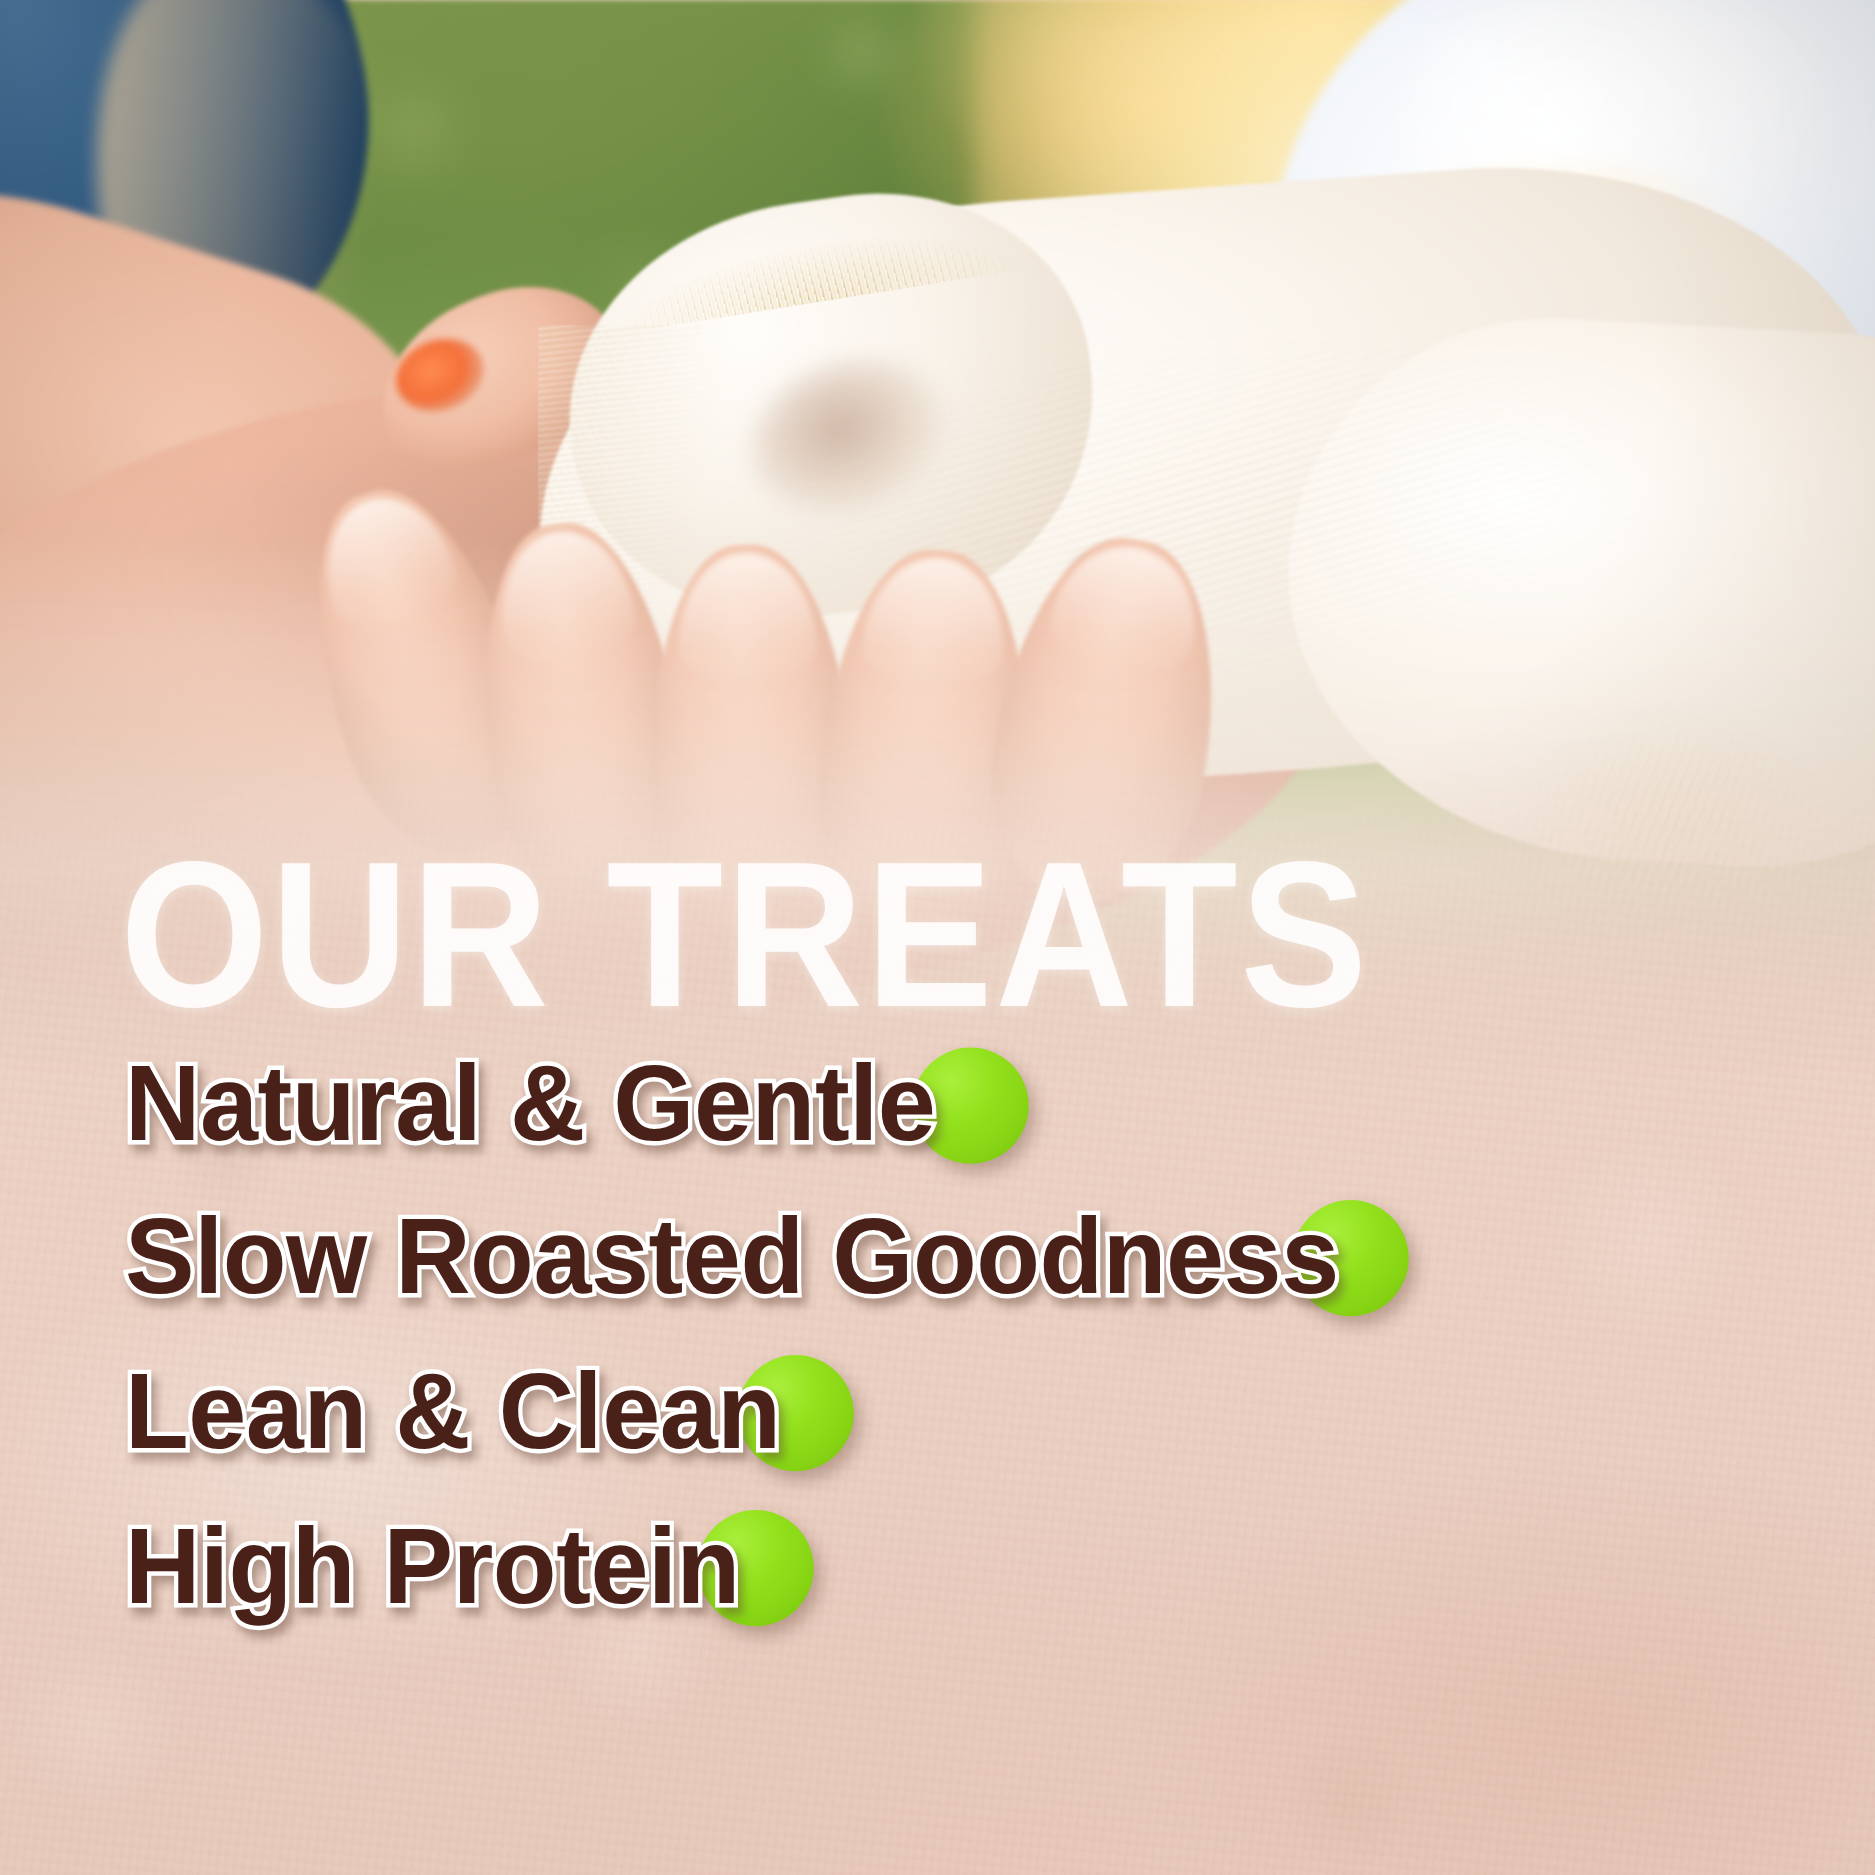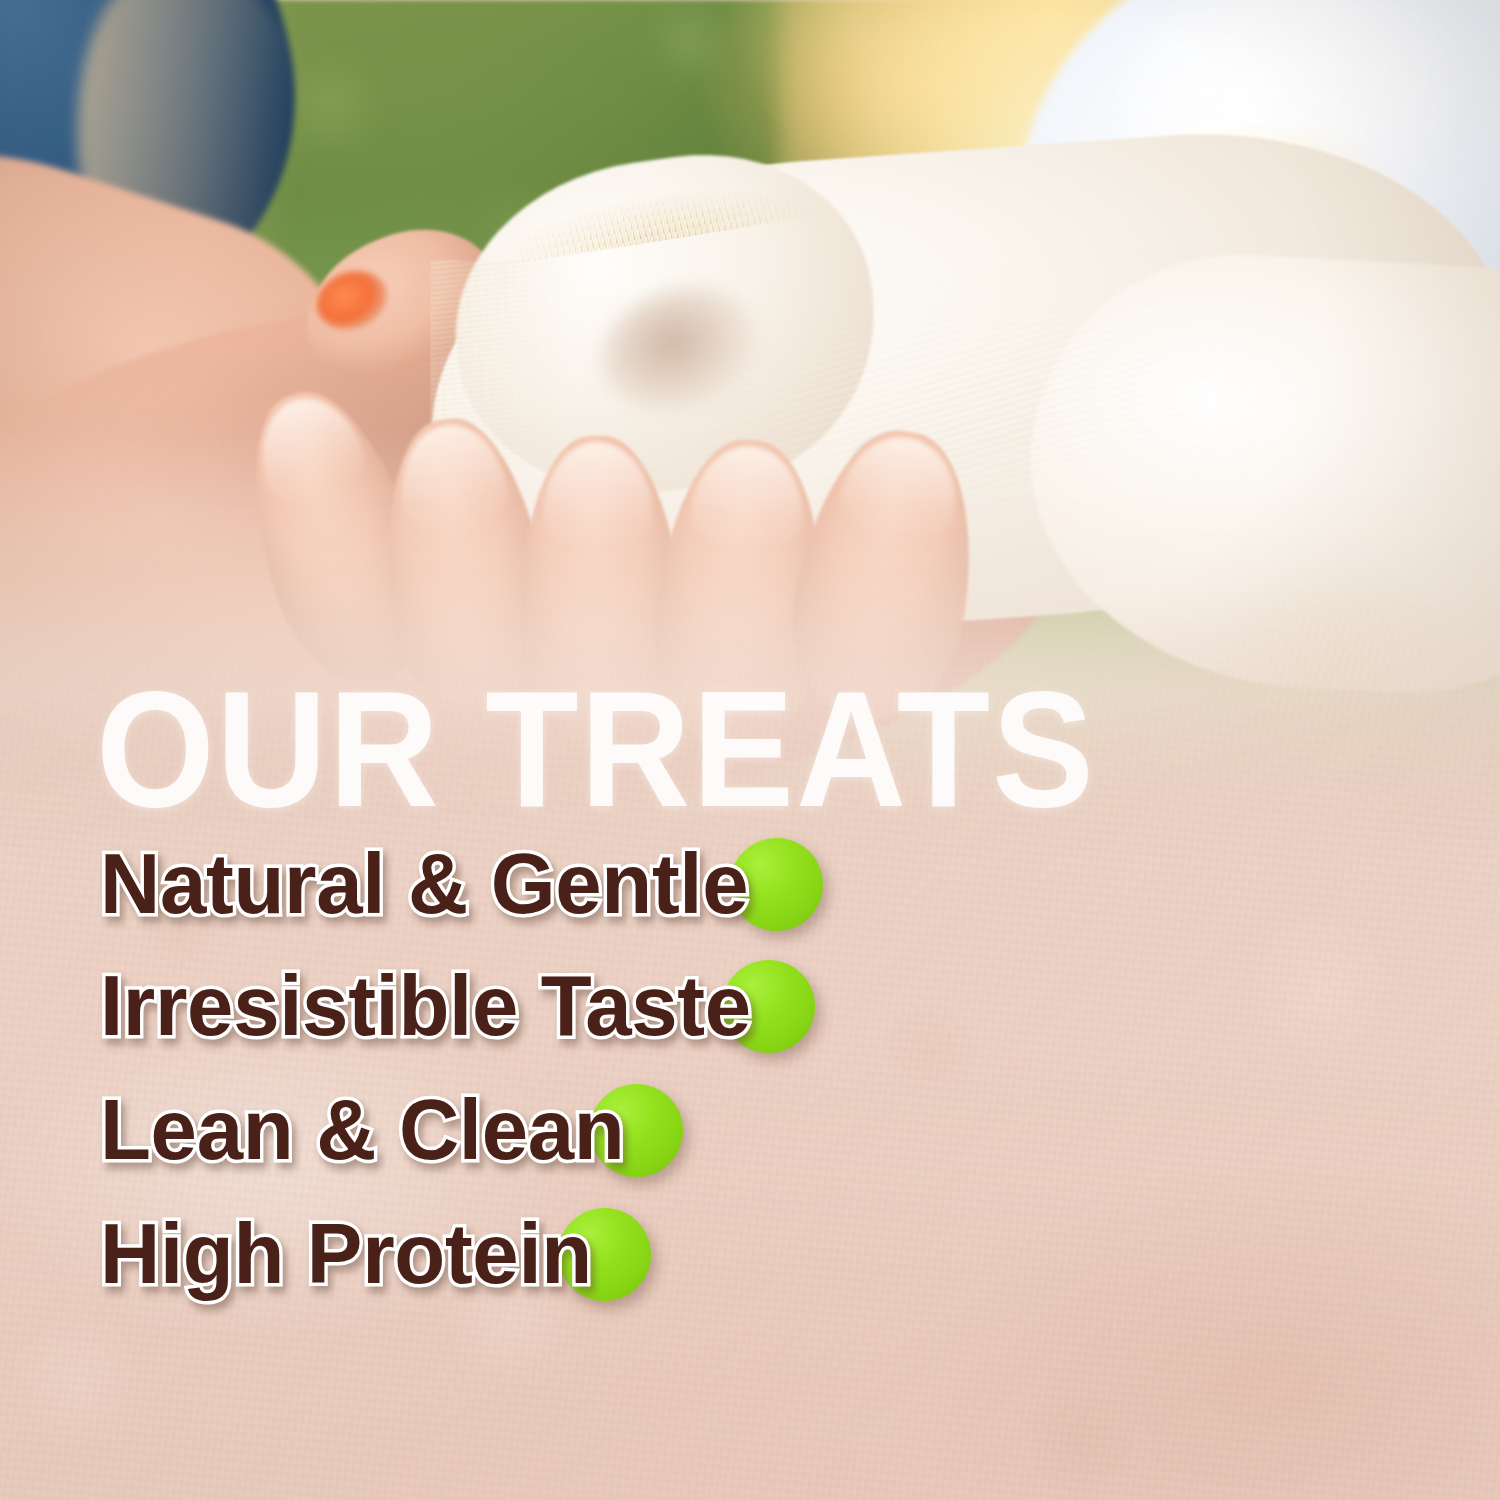--- a/index.html
+++ b/index.html
@@ -365,27 +365,27 @@
 
   <div class="features">
 
     <div class="feature r0">
       <span class="dot">
           <i></i>
         </span>
       <span class="ftext">Natural &amp; Gentle</span>
     </div>
 
-
-    <div class="feature r2">
+    <div class="feature r1">
       <span class="dot">
           <i></i>
         </span>
-      <span class="ftext">Irresistible Taste</span>
+      <span class="ftext">Slow Roasted Goodness</span>
     </div>
+
 
     <div class="feature r4">
       <span class="dot">
           <i></i>
         </span>
       <span class="ftext">Lean &amp; Clean</span>
     </div>
 
     <div class="feature r3">
       <span class="dot">

